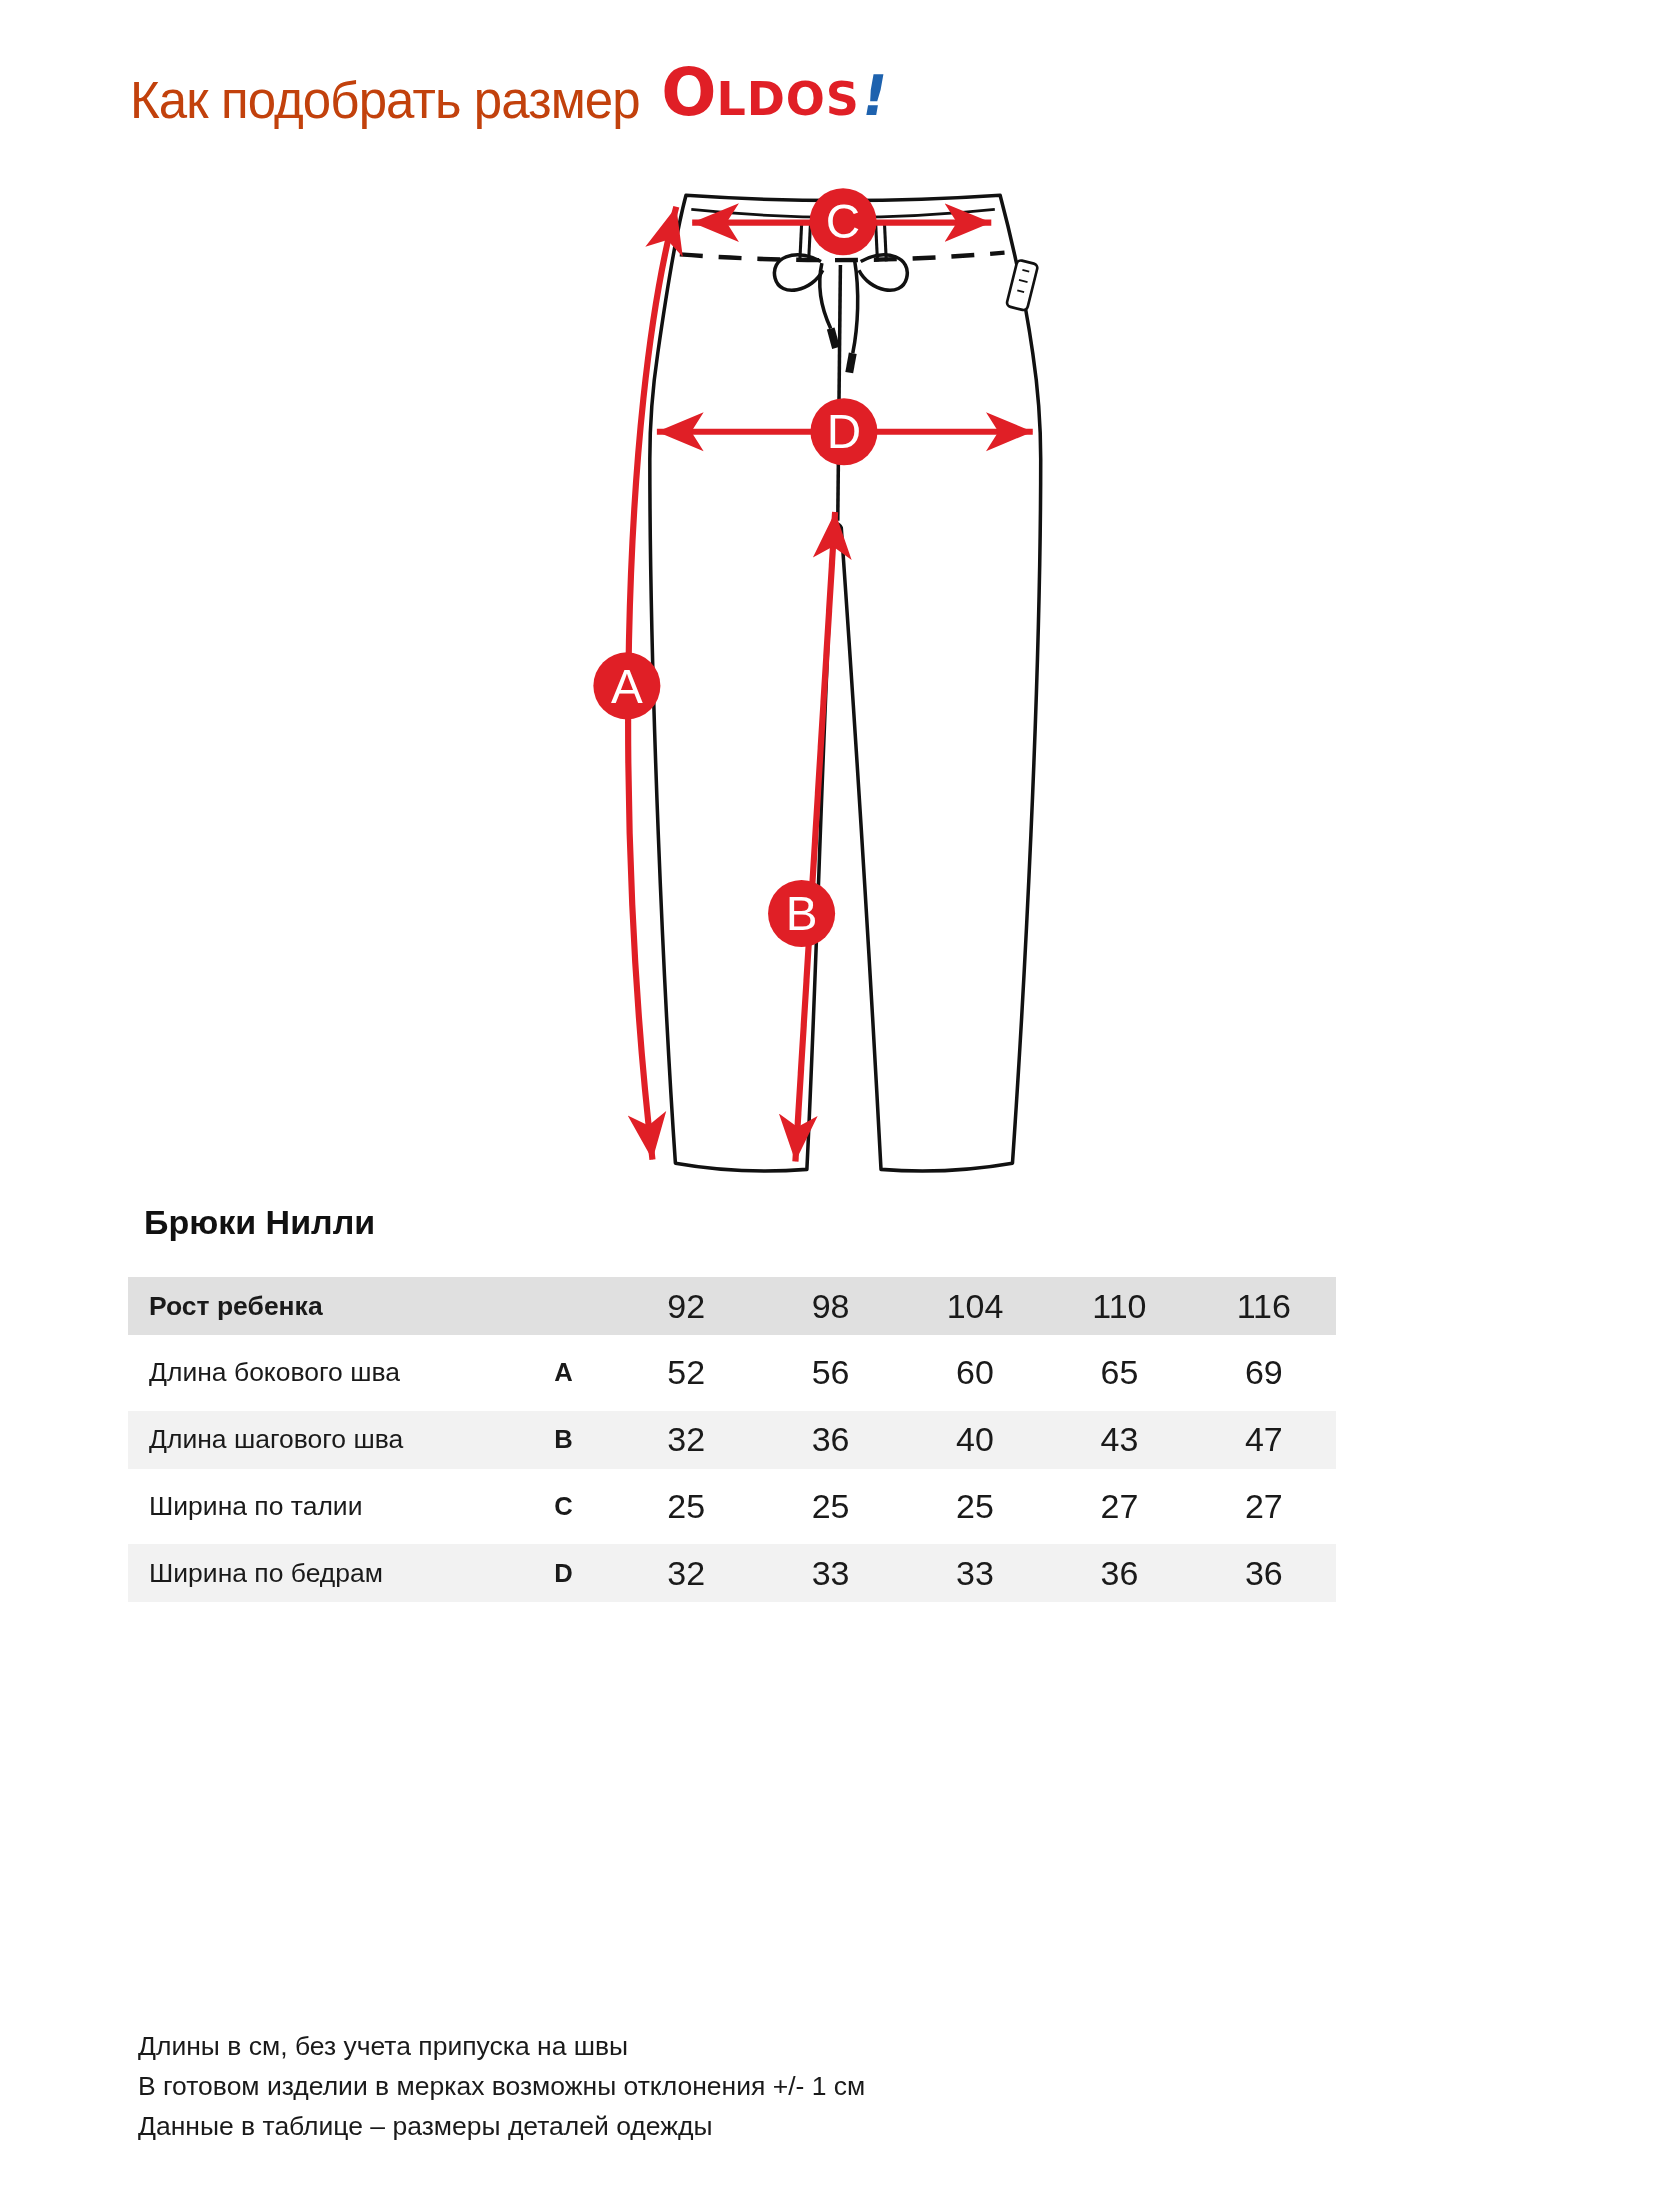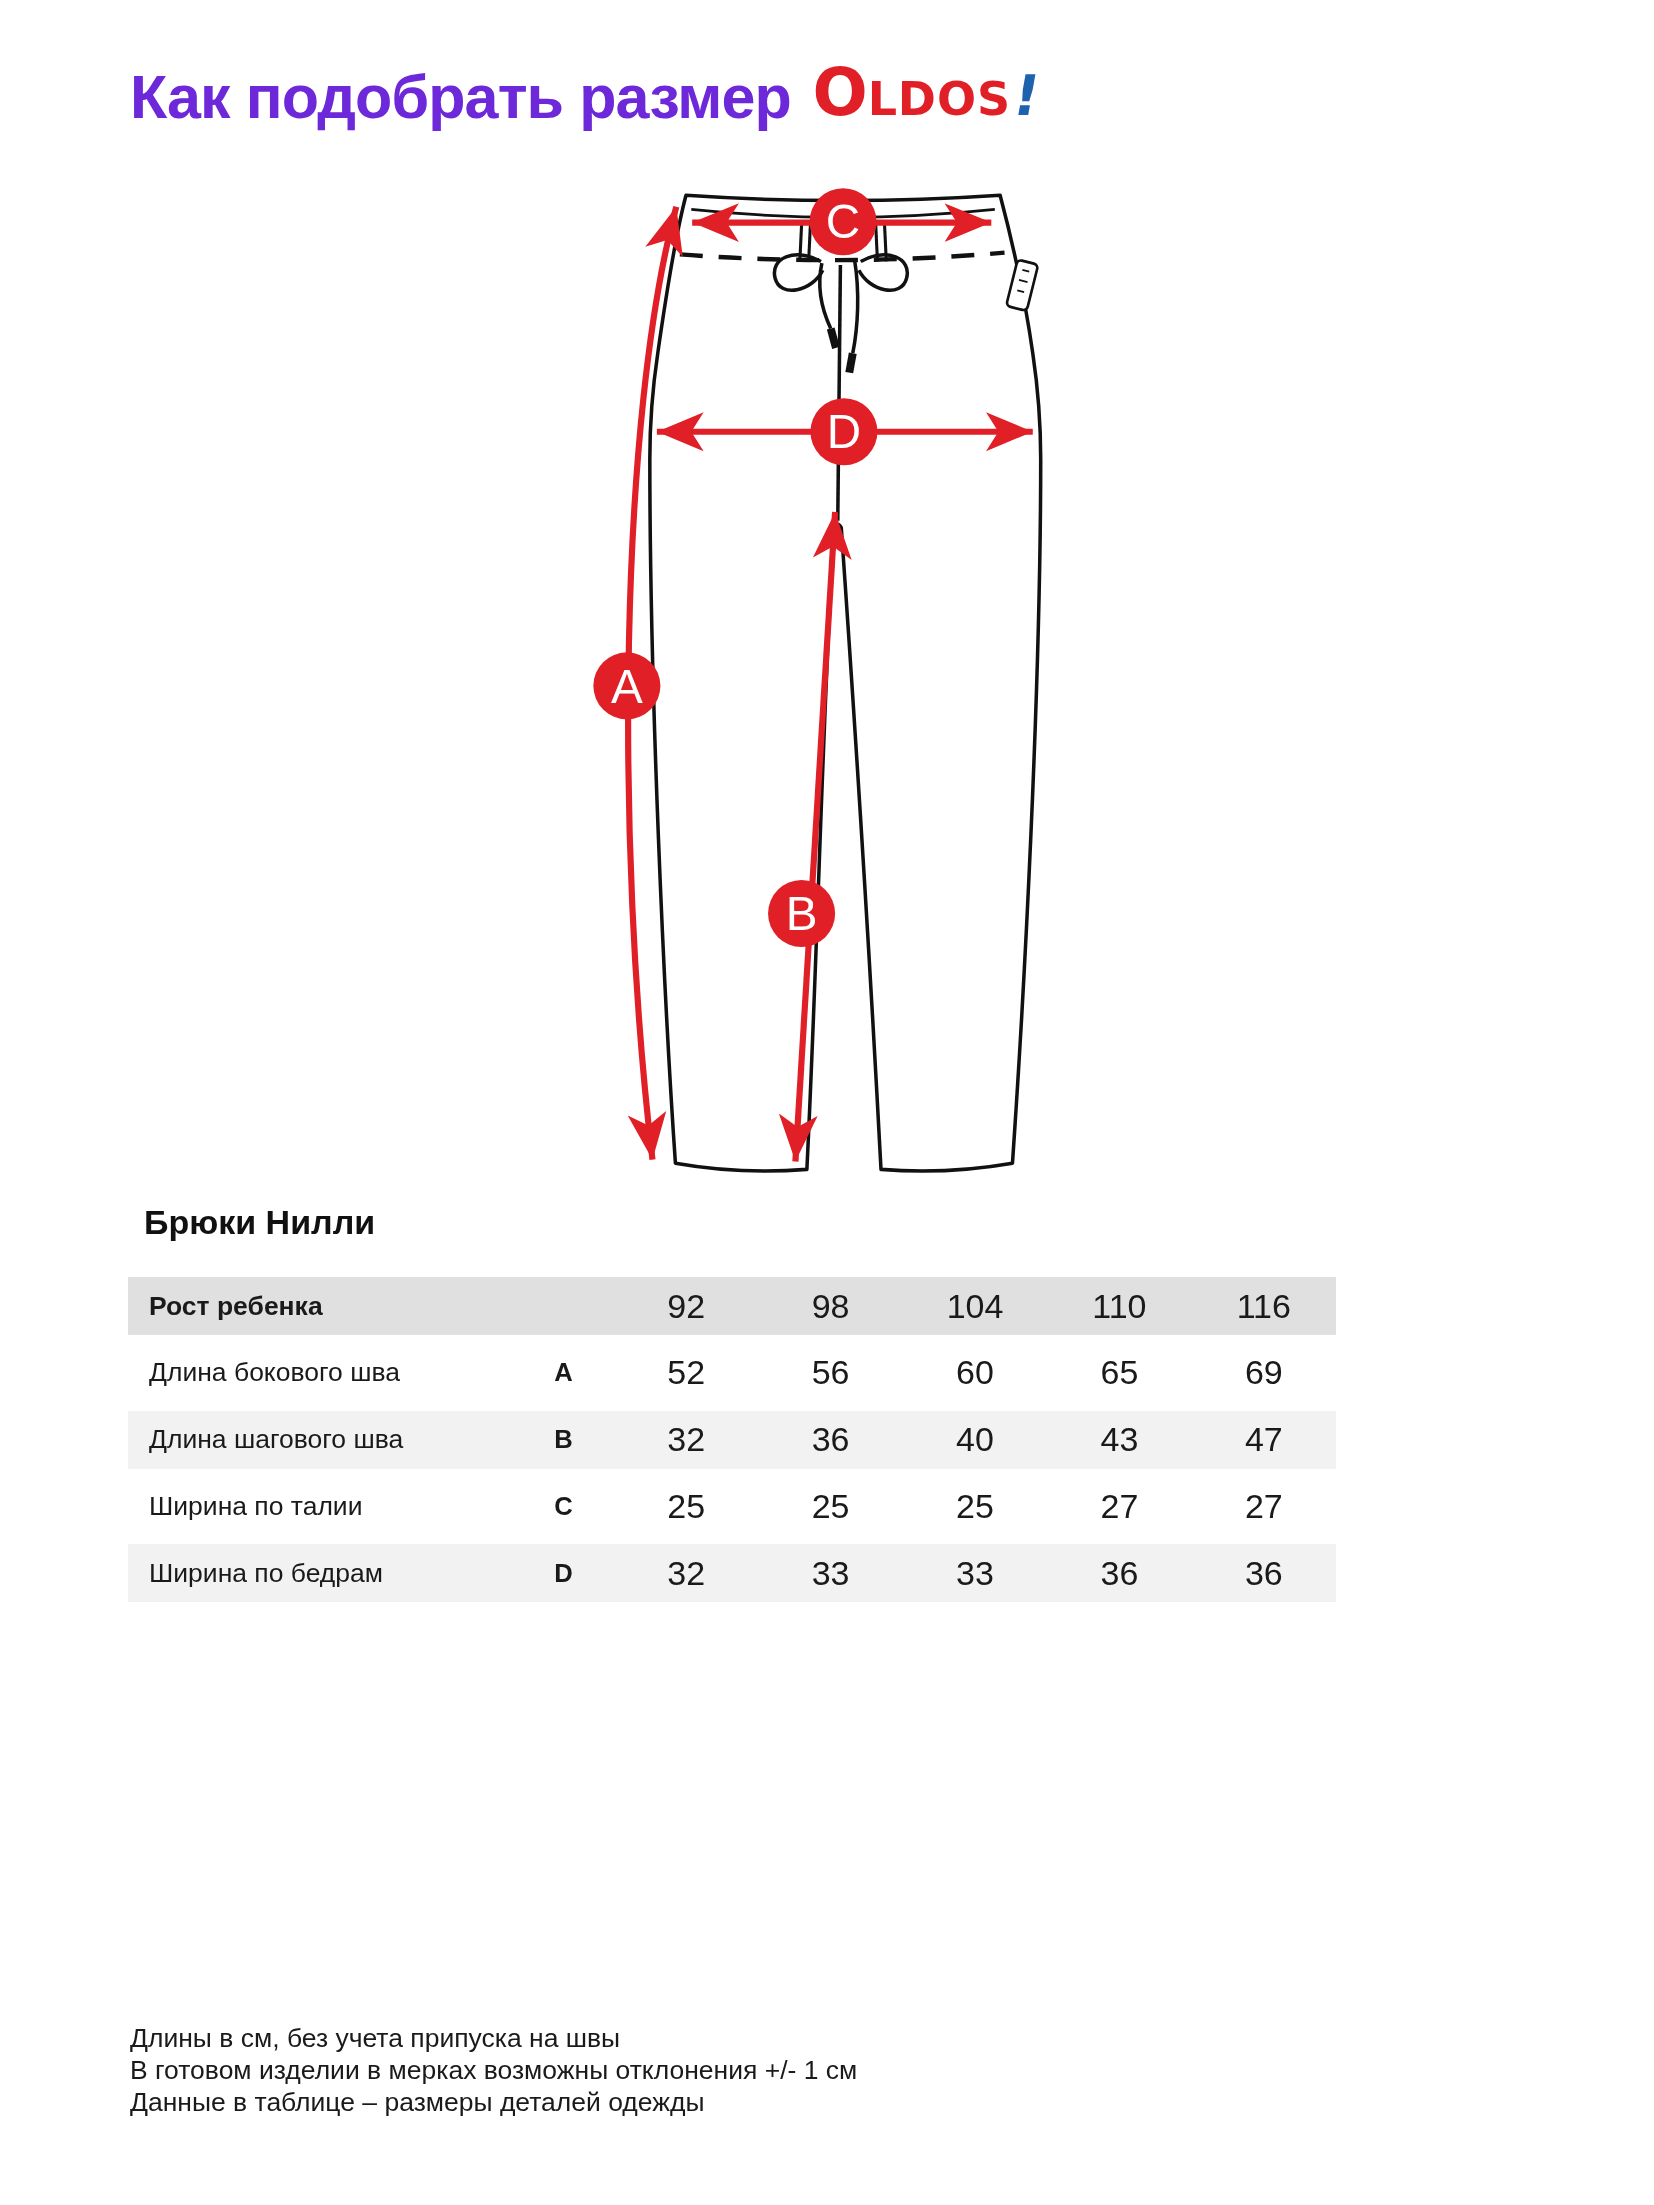--- a/index.html
+++ b/index.html
@@ -1,21 +1,21 @@
 <!DOCTYPE html>
 <html style="font-size:14px"><head>
 <meta charset="utf-8">
 <style>
   html,body{margin:0;padding:0;background:#ffffff;}
   body{font-family:"Liberation Sans", sans-serif; color:#1a1a1a;}
   .canvas{position:relative;width:1654px;height:2206px;background:#ffffff;overflow:hidden;}
 
   
   .title-line{position:absolute;left:130px;top:58px;white-space:nowrap;}
-  .title-text{font-size:61px;font-weight:700;letter-spacing:-0.9px;color:#6d28d9;}
+  .title-text{font-size:51px;font-weight:400;letter-spacing:-0.9px;color:#c2410c;}
   .logo{margin-left:17.6px;position:relative;top:-3.5px;font-family:"DejaVu Sans", sans-serif;font-weight:800;white-space:nowrap;}
   .logo-o{font-size:65px;color:#e01f26;letter-spacing:0;}
   .logo-rest{font-size:46px;color:#e01f26;letter-spacing:0.9px;}
   .logo-bang{font-size:56px;color:#1e62ae;display:inline-block;transform:skewX(-10deg);margin-left:2.6px;}
 
   
   .diagram{position:absolute;left:521px;top:159px;}
 
   
   .product-name{position:absolute;left:132px;top:1191px;margin:12px;font-size:34px;font-weight:700;color:#111111;}
@@ -26,21 +26,21 @@
   .t-row + .t-row{margin-top:8.8px;}
   .t-row.head{background:#e0e0e0;}
   .t-row.alt{background:#f2f2f2;align-items:center;}
   .cell-label{flex:0 0 364px;padding-left:21px;font-size:26.5px;}
   .t-row.head .cell-label{font-weight:700;}
   .cell-letter{flex:0 0 101px;text-align:center;font-size:25.6px;font-weight:700;}
   .cell-val{flex:1;text-align:center;font-size:34px;font-weight:400;}
 
   
   .notes{position:absolute;left:130px;top:2022px;font-size:26.5px;line-height:32px;}
-  .notes p{margin:0;}
+  .notes p{margin:8px;}
 </style>
 </head>
 <body>
 
 <div class="canvas">
 
   <div class="title-line">
     <span class="title-text">Как подобрать размер</span>
     <span class="logo"><span class="logo-o">O</span><span class="logo-rest">LDOS</span><span class="logo-bang">!</span></span>
   </div>

